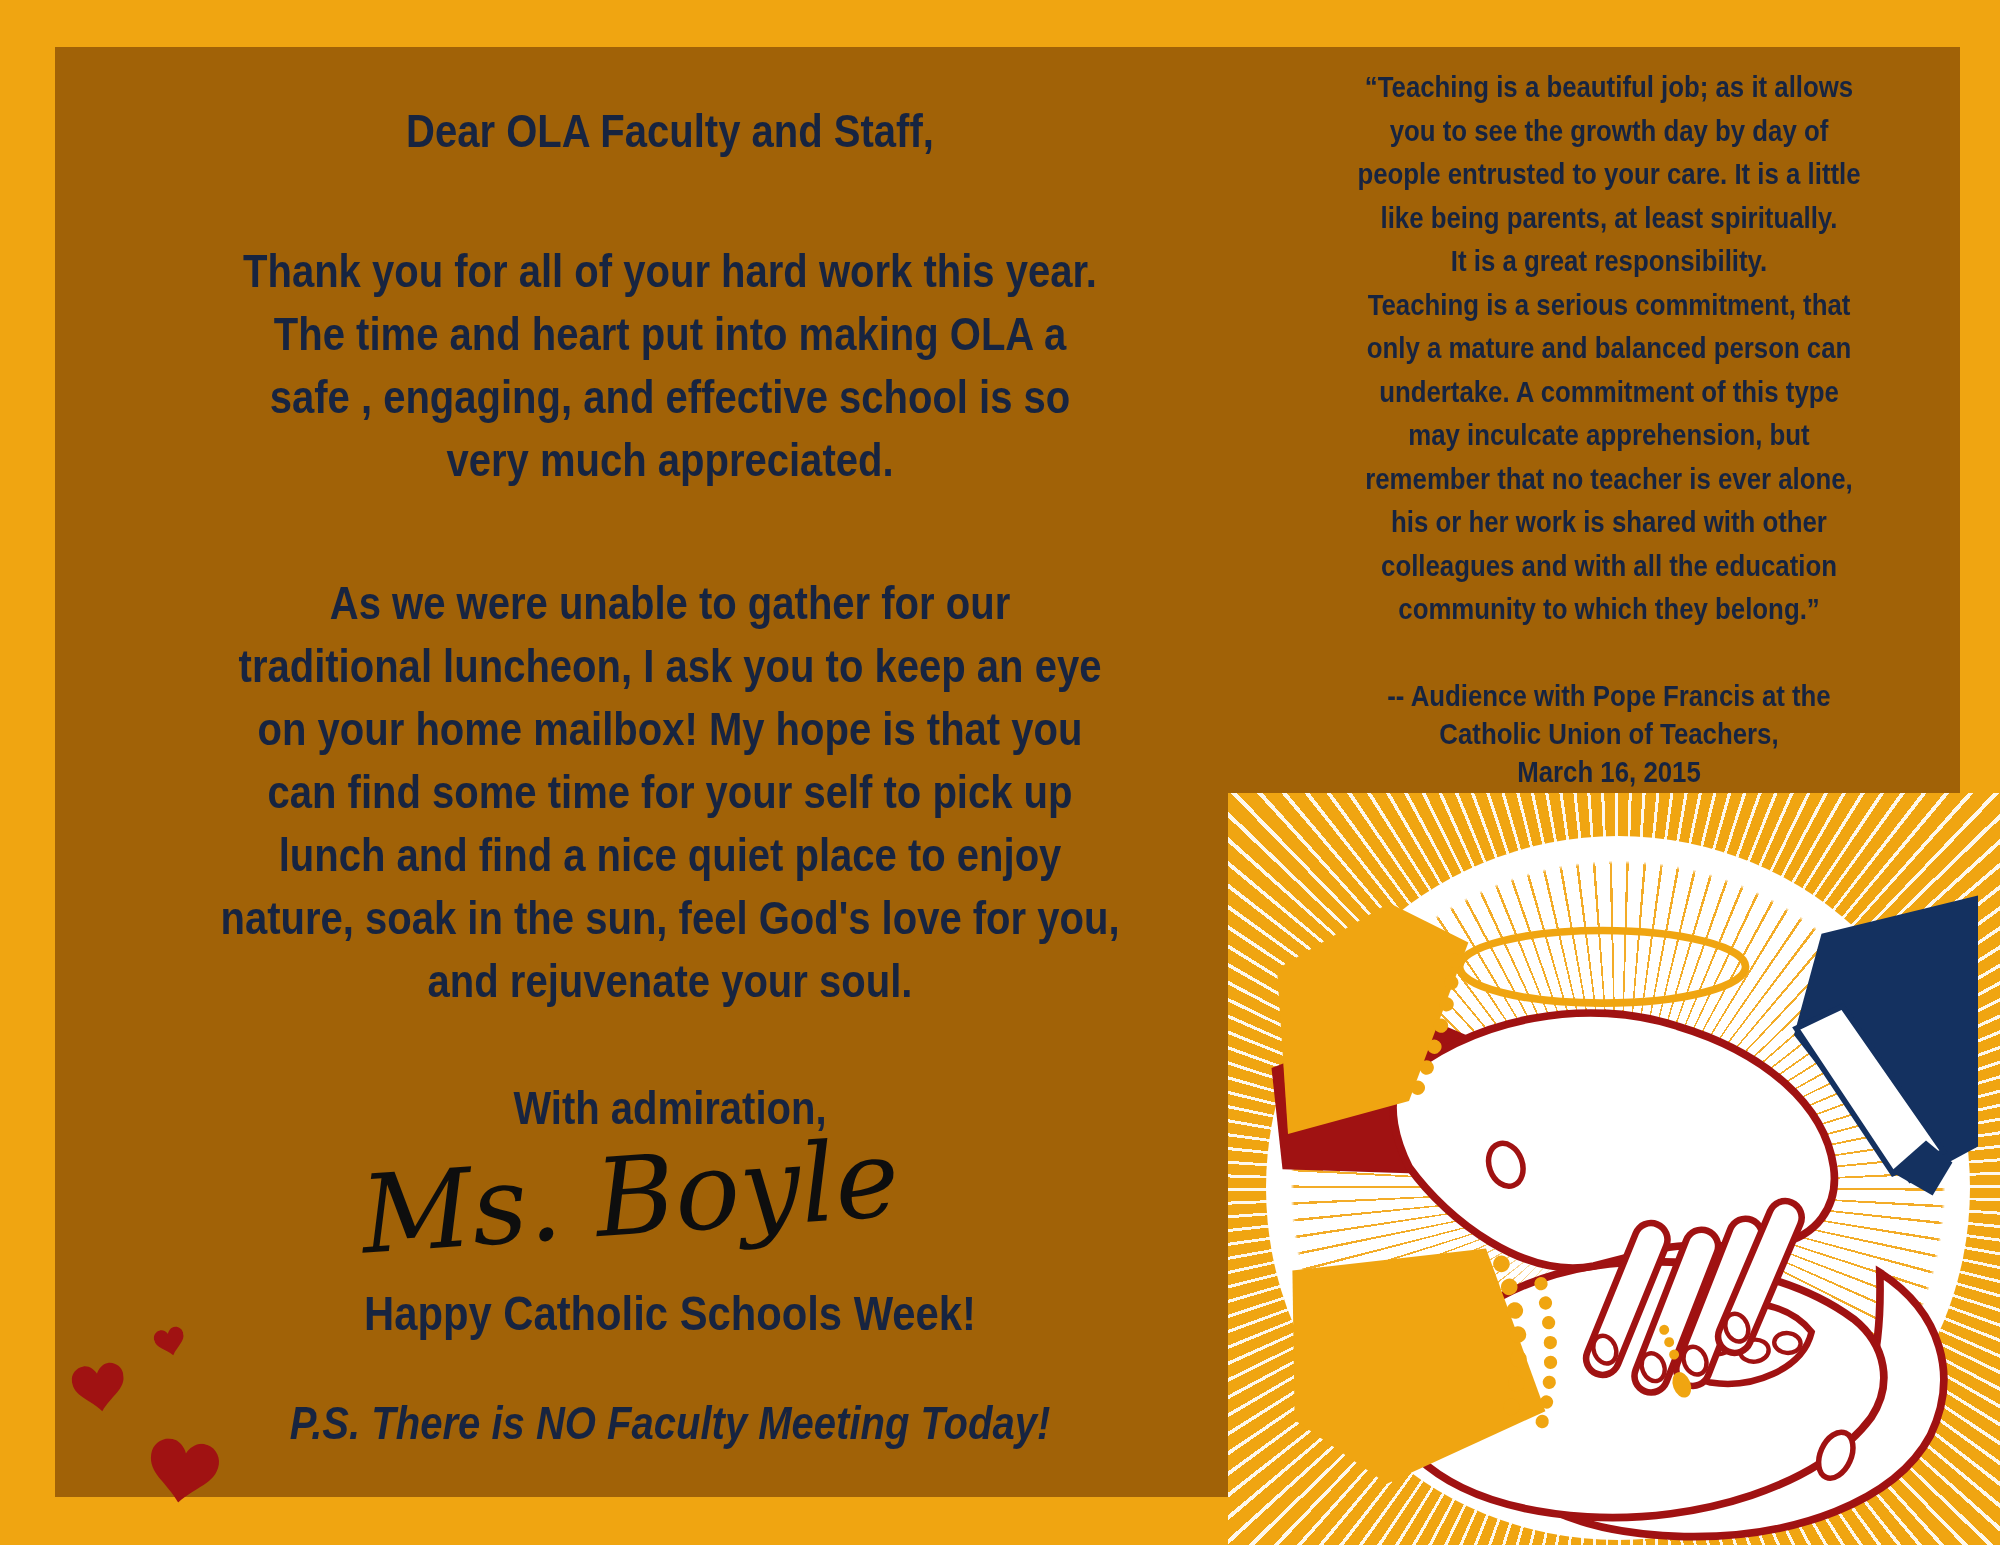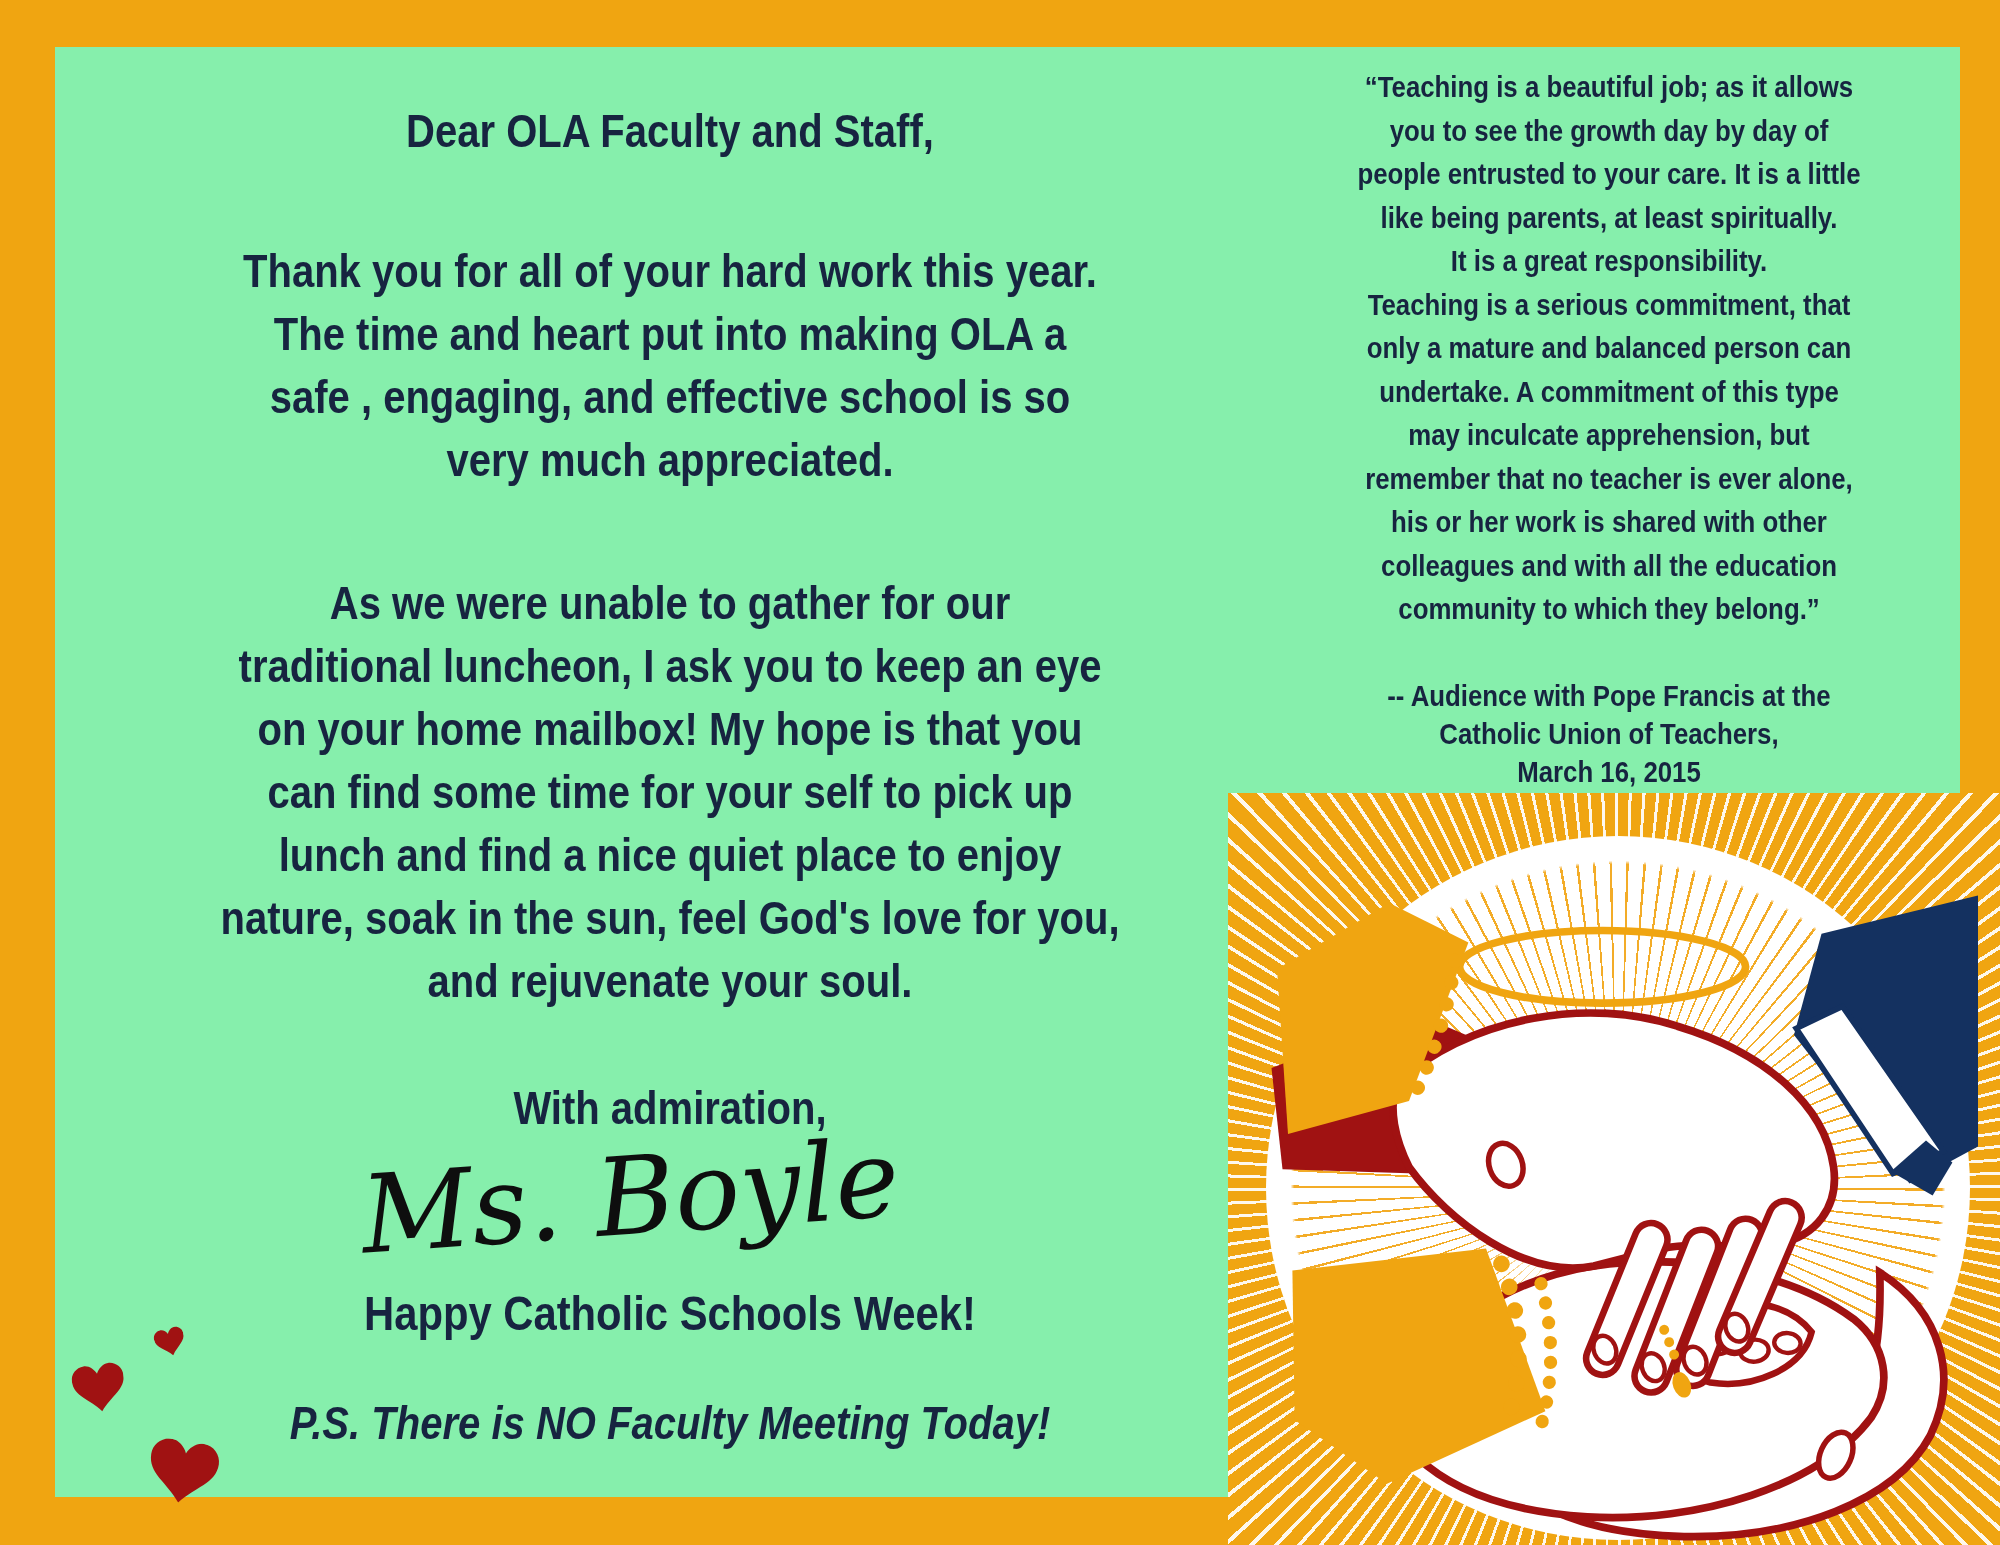--- a/index.html
+++ b/index.html
@@ -1,21 +1,21 @@
 <!DOCTYPE html>
 <html><head>
 <meta charset="utf-8">
 <style>
   html,body{margin:0;padding:0;background:#F0A511;}
   .canvas{
     position:relative;width:2000px;height:1545px;overflow:hidden;
     background:#F0A511;
     font-family:"Liberation Sans",sans-serif;
   }
-  .panel{position:absolute;background:#86efac;}
+  .panel{position:absolute;background:#a16207;}
   .letter-panel{left:55px;top:47px;width:1230px;height:1450px;}
   .quote-panel{left:1258px;top:47px;width:702px;height:746px;}
 
   .lblock{
     position:absolute;left:0;width:100%;text-align:center;
     color:#172440;font-weight:bold;margin:0;
     transform:scaleX(0.87);transform-origin:50% 0;
     white-space:pre-line;
   }
   .salutation{top:58px;font-size:46px;line-height:52px;}

